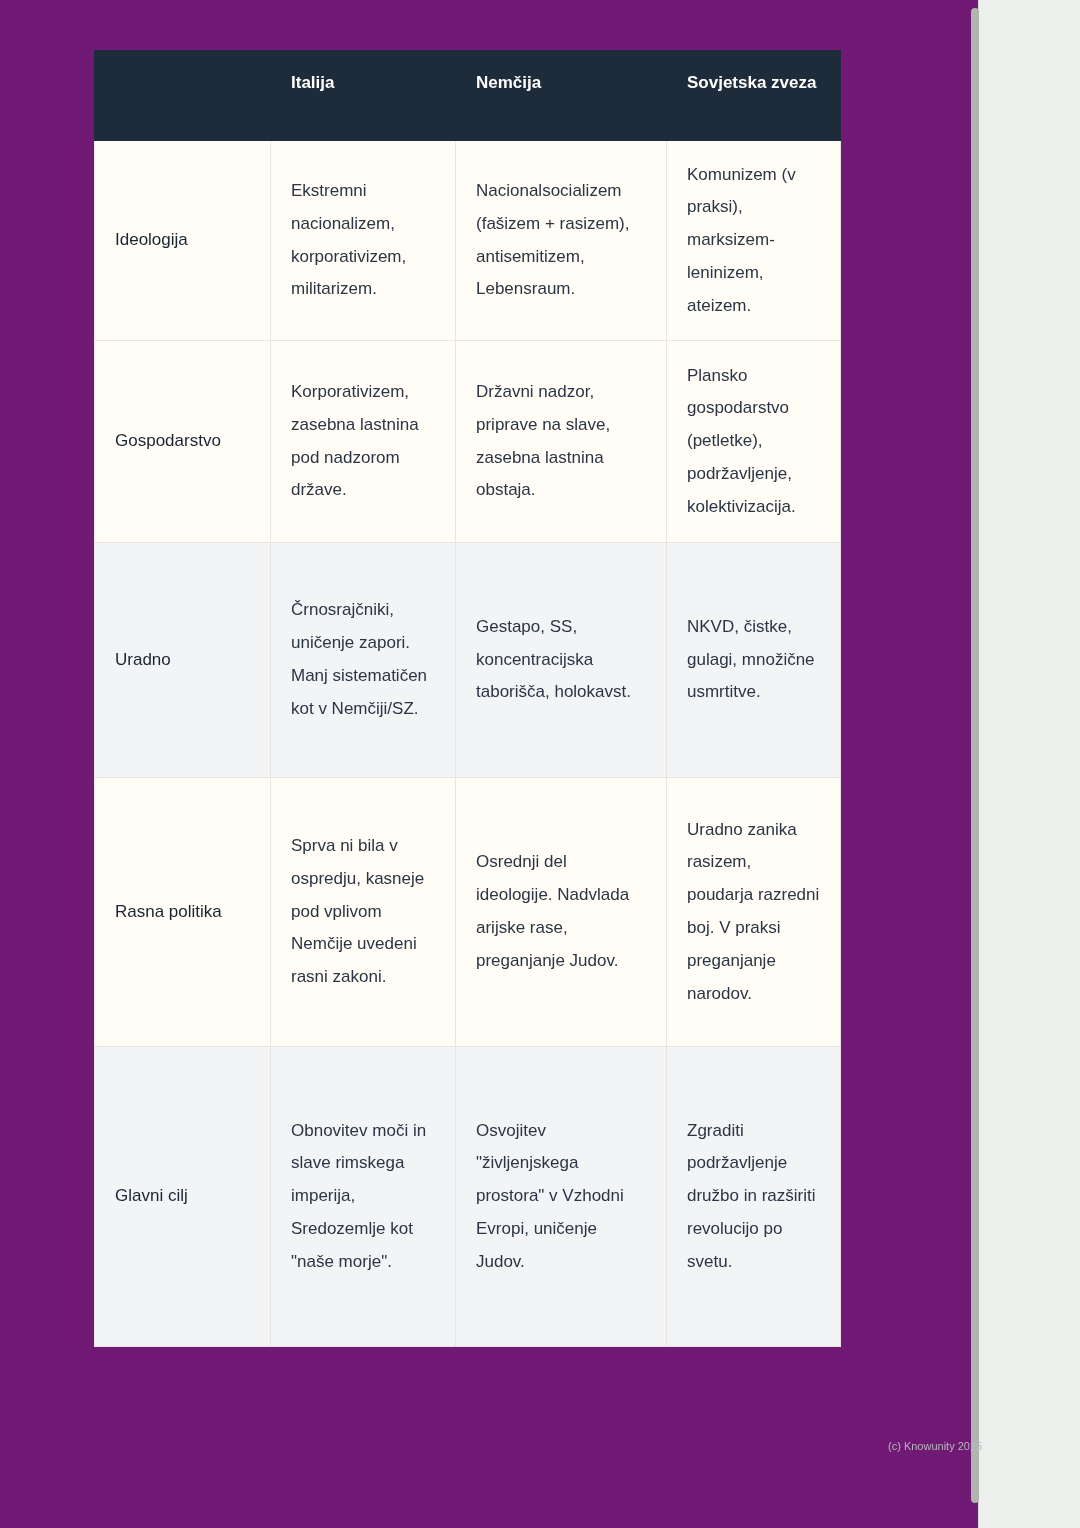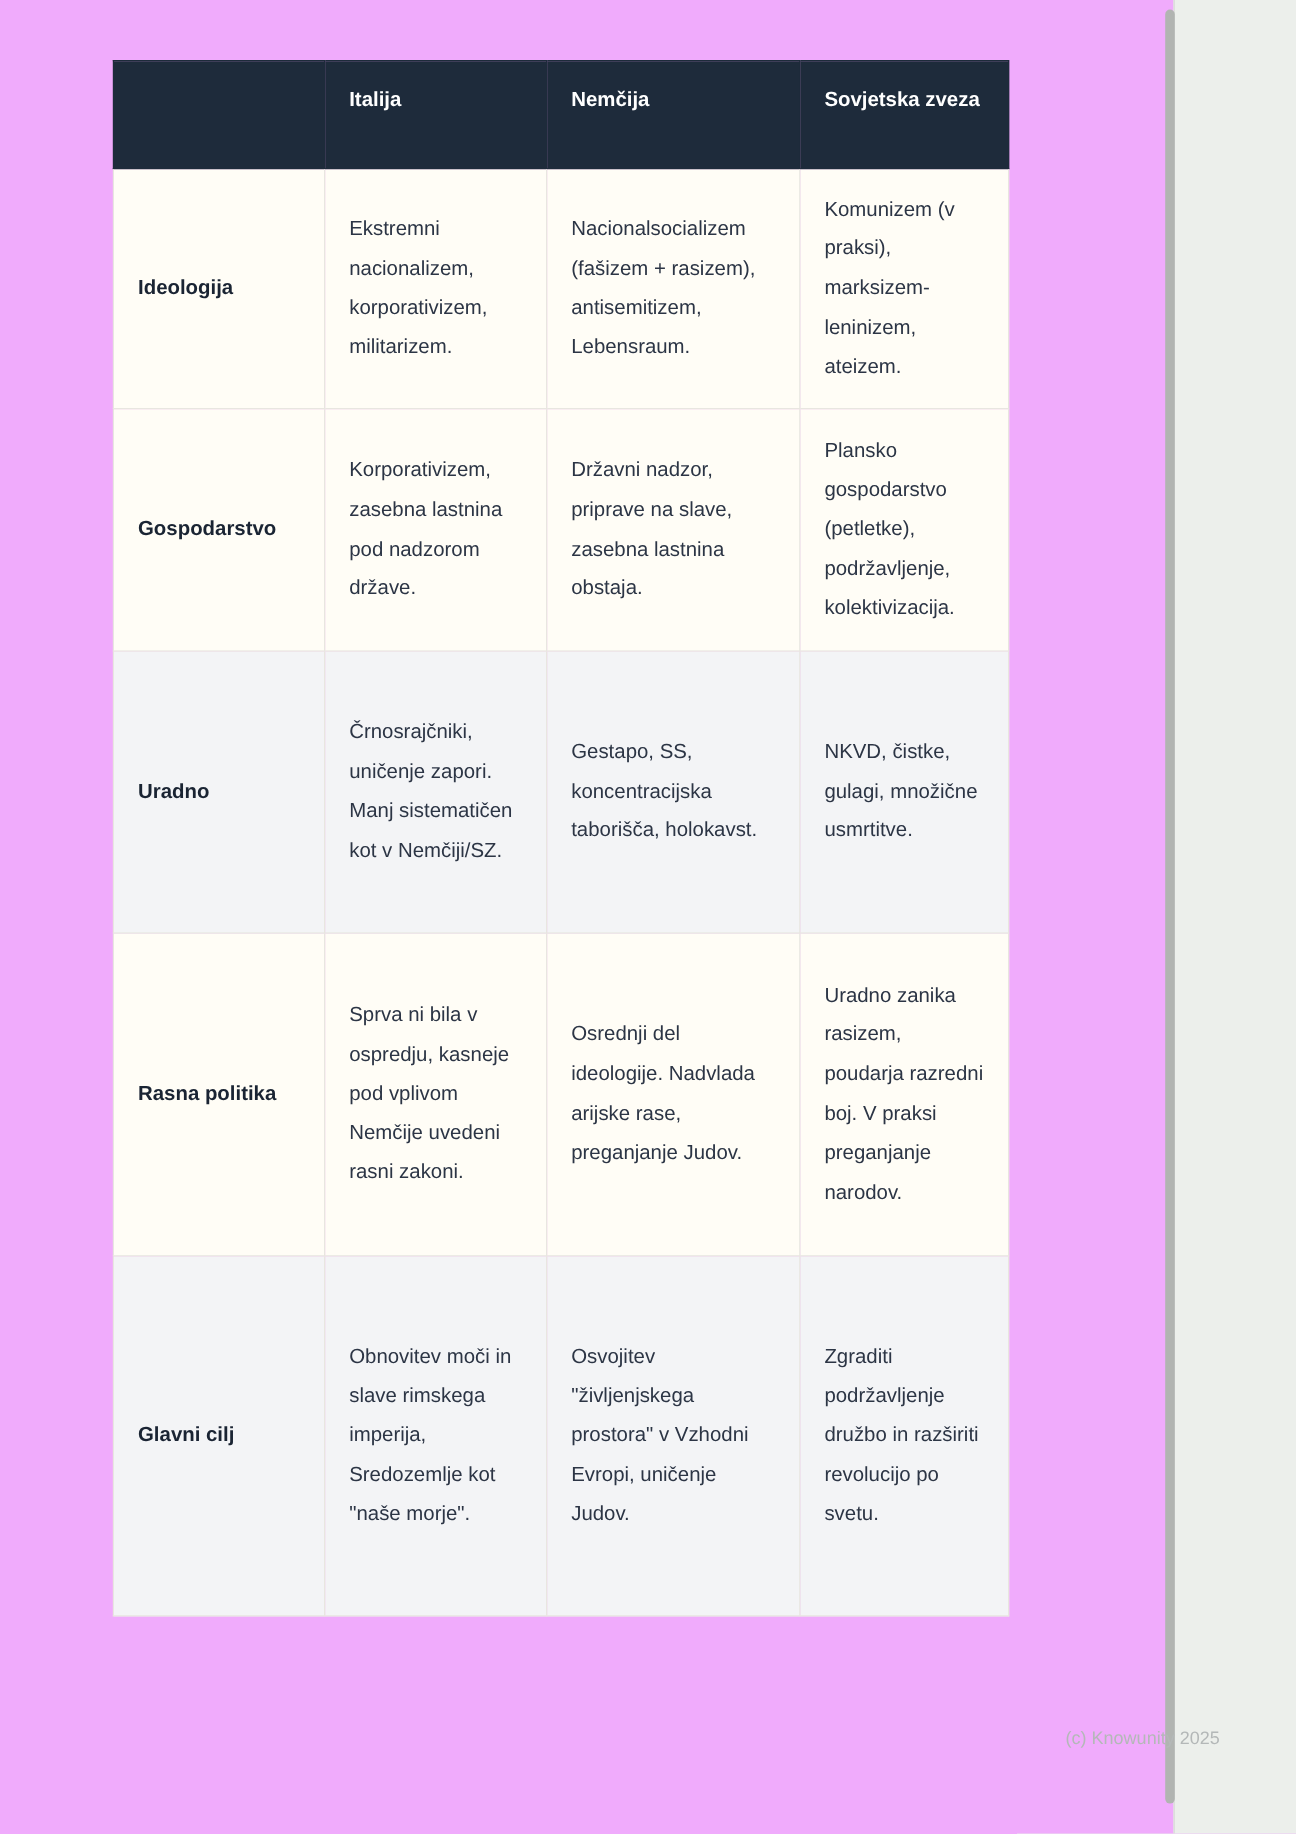--- a/index.html
+++ b/index.html
@@ -7,21 +7,21 @@
   body {
     font-family: "Liberation Sans", "DejaVu Sans", sans-serif;
     background: #ecefeb;
     position: relative;
     overflow: hidden;
   }
   .page {
     position: absolute;
     left: 0; top: 0;
     width: 978px; height: 1528px;
-    background: #f0abfc;
+    background: #701a75;
   }
   .margin-strip {
     position: absolute;
     left: 978px; top: 0;
     width: 102px; height: 1528px;
     background: #ecefeb;
     border-left: 1px solid #d8dbd7;
   }
   .scrollbar-thumb {
     position: absolute;
@@ -51,36 +51,36 @@
   table.cmp thead th {
     background: #1e2b3b;
     color: #ffffff;
     font-weight: 700;
     vertical-align: top;
     border-color: #1e2b3b;
     height: 90px;
     padding-top: 16px;
   }
   table.cmp tbody th {
-    font-weight: 700;
+    font-weight: 400;
     color: #1a2433;
   }
   tr.row-cream > th, tr.row-cream > td { background: #fffdf6; }
   tr.row-gray  > th, tr.row-gray  > td { background: #f3f4f6; }
   .h-ideologija   > * { height: 200px; }
   .h-vodja        > * { height: 140px; }
   .h-gospodarstvo > * { height: 202px; }
   .h-teror        > * { height: 235px; }
   .h-rasna        > * { height: 269px; }
   .h-cilj         > * { height: 300px; }
   .watermark {
     position: absolute;
     left: 888px; top: 1440px;
     width: 170px;
-    font-size: 15px;
+    font-size: 11px;
     color: #b4b8b8;
     z-index: 5;
   }
 </style>
 </head>
 <body>
 
 <div class="page">
 
   <table class="cmp">

